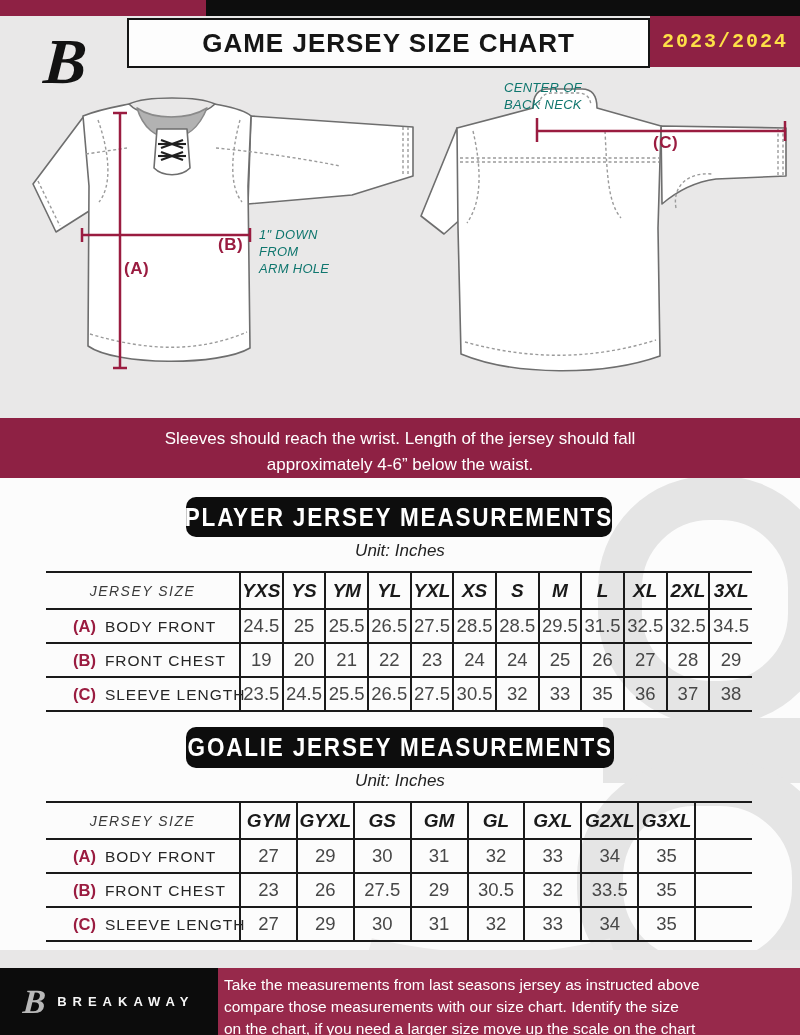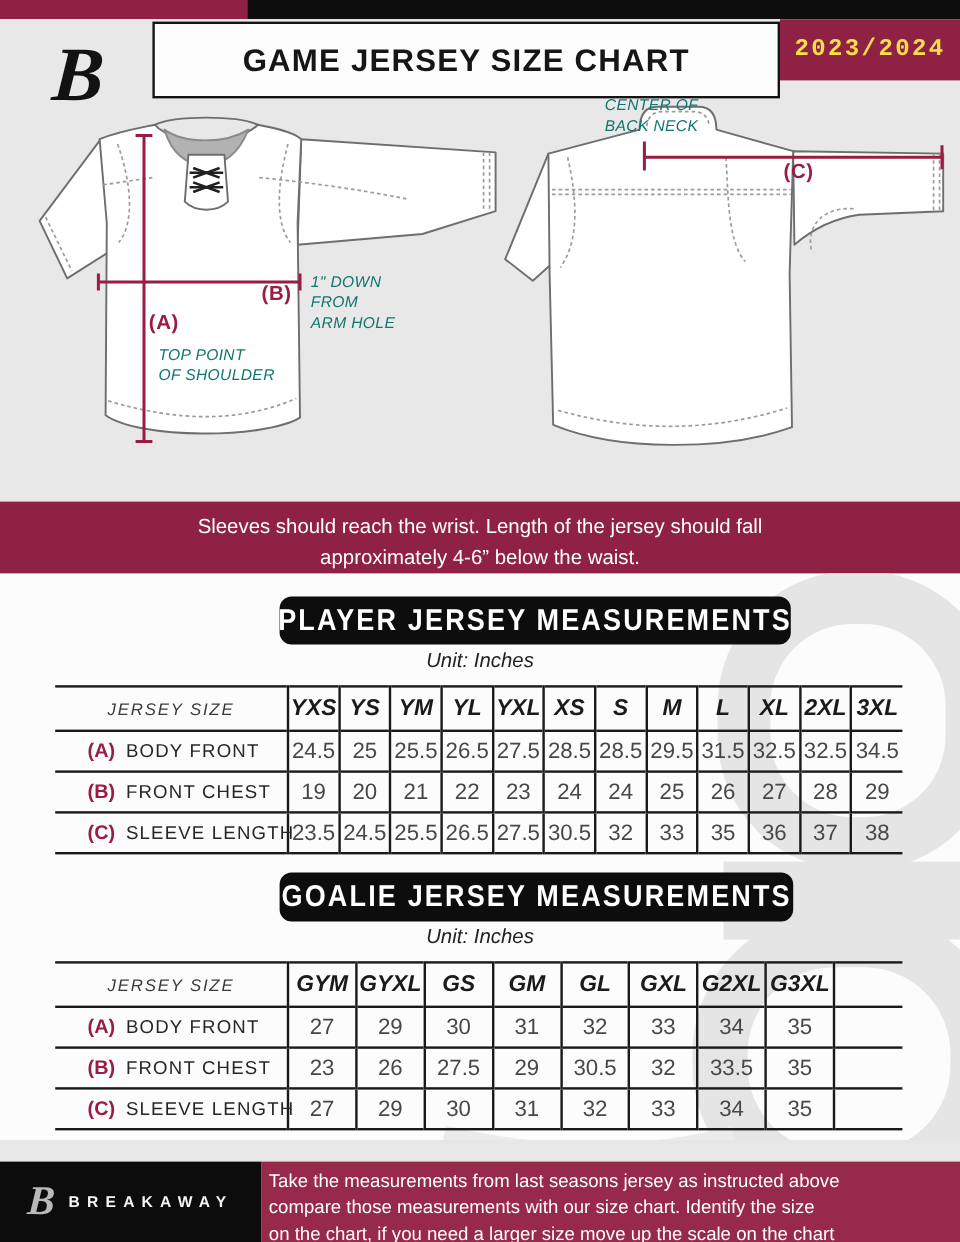--- a/index.html
+++ b/index.html
@@ -9,21 +9,21 @@
 
   
   .strip-maroon{left:0;top:0;width:206px;height:16px;background:#8E2144;}
   .strip-black{left:206px;top:0;width:594px;height:16px;background:#0D0D0D;}
 
   
   .hero-bg{left:0;top:16px;width:800px;height:402px;background:#E9E8E8;}
   .logo{left:30px;top:22px;width:70px;height:80px;display:flex;align-items:center;justify-content:center;}
   .logo-glyph{font-family:"Liberation Serif",serif;font-style:italic;font-weight:700;
               font-size:64px;color:#121212;line-height:1;transform:skewX(-4deg);}
-  .title-box{left:127px;top:18px;width:523px;height:64px;background:#FDFDFD;border:2.5px solid #141414;
+  .title-box{left:127px;top:18px;width:523px;height:50px;background:#FDFDFD;border:2.5px solid #141414;
              box-sizing:border-box;display:flex;align-items:center;justify-content:center;}
   .title-text{font-size:26px;font-weight:700;letter-spacing:1px;color:#161616;}
   .season-box{left:650px;top:16px;width:150px;height:51px;background:#8E2144;
               display:flex;align-items:center;justify-content:center;}
   .season-text{font-family:"Liberation Mono",monospace;font-weight:700;font-size:20px;
                letter-spacing:2px;color:#fde047;}
 
   .diagram-svg{left:0;top:68px;width:800px;height:350px;}
 
   .note{color:#0f766e;font-style:italic;font-size:13px;line-height:1.32;letter-spacing:.3px;}
@@ -32,21 +32,21 @@
 
   
   .banner{left:0;top:418px;width:800px;height:60px;background:#8E2144;color:#fff;
           text-align:center;box-sizing:border-box;padding-top:8px;font-size:17px;line-height:1.55;}
 
   
   .content-bg{left:0;top:478px;width:800px;height:472px;background:#FCFCFC;}
   .watermark{left:0;top:478px;width:800px;height:472px;pointer-events:none;}
   .gray-band{left:0;top:950px;width:800px;height:18px;background:#E8E7E7;}
 
-  .pill{background:#0D0D0D;border-radius:10px;display:flex;align-items:center;justify-content:center;margin-left:47px;}
+  .pill{background:#0D0D0D;border-radius:10px;display:flex;align-items:center;justify-content:center;}
   .pill-player{left:186px;top:497px;width:426px;height:40px;}
   .pill-goalie{left:186px;top:727px;width:428px;height:41px;}
   .pill-text{color:#fff;font-weight:700;font-size:25px;letter-spacing:2px;display:inline-block;
              transform:scaleX(.9);white-space:nowrap;}
   .unit{left:0;width:800px;text-align:center;font-style:italic;font-size:17px;color:#222;font-weight:500;}
   .unit-player{top:541px;} .unit-goalie{top:771px;}
 
   .table-host{left:46px;width:706px;}
   .table-player{top:571px;} .table-goalie{top:801px;}
   table.size-table{border-collapse:collapse;table-layout:fixed;width:706px;background:transparent;}
@@ -155,24 +155,20 @@
     <div>BACK NECK</div>
   </div>
   <div class="abs mlabel" style="left:653px;top:133px;">(C)</div>
   <div class="abs mlabel" style="left:218px;top:235px;">(B)</div>
   <div class="abs note" style="left:259px;top:226px;">
     <div>1" DOWN</div>
     <div>FROM</div>
     <div>ARM HOLE</div>
   </div>
   <div class="abs mlabel" style="left:124px;top:259px;">(A)</div>
-  <div class="abs note" style="left:132px;top:287px;">
-    <div>TOP POINT</div>
-    <div>OF SHOULDER</div>
-  </div>
 
   <div class="abs banner">
     <div>Sleeves should reach the wrist. Length of the jersey should fall</div>
     <div>approximately 4-6” below the waist.</div>
   </div>
 
   <div class="abs content-bg"></div>
 
   <svg class="abs watermark" viewBox="0 0 800 472">
     <rect x="620" y="20" width="190" height="205" rx="90" fill="none" stroke="#E5E5E5" stroke-width="44"></rect>

